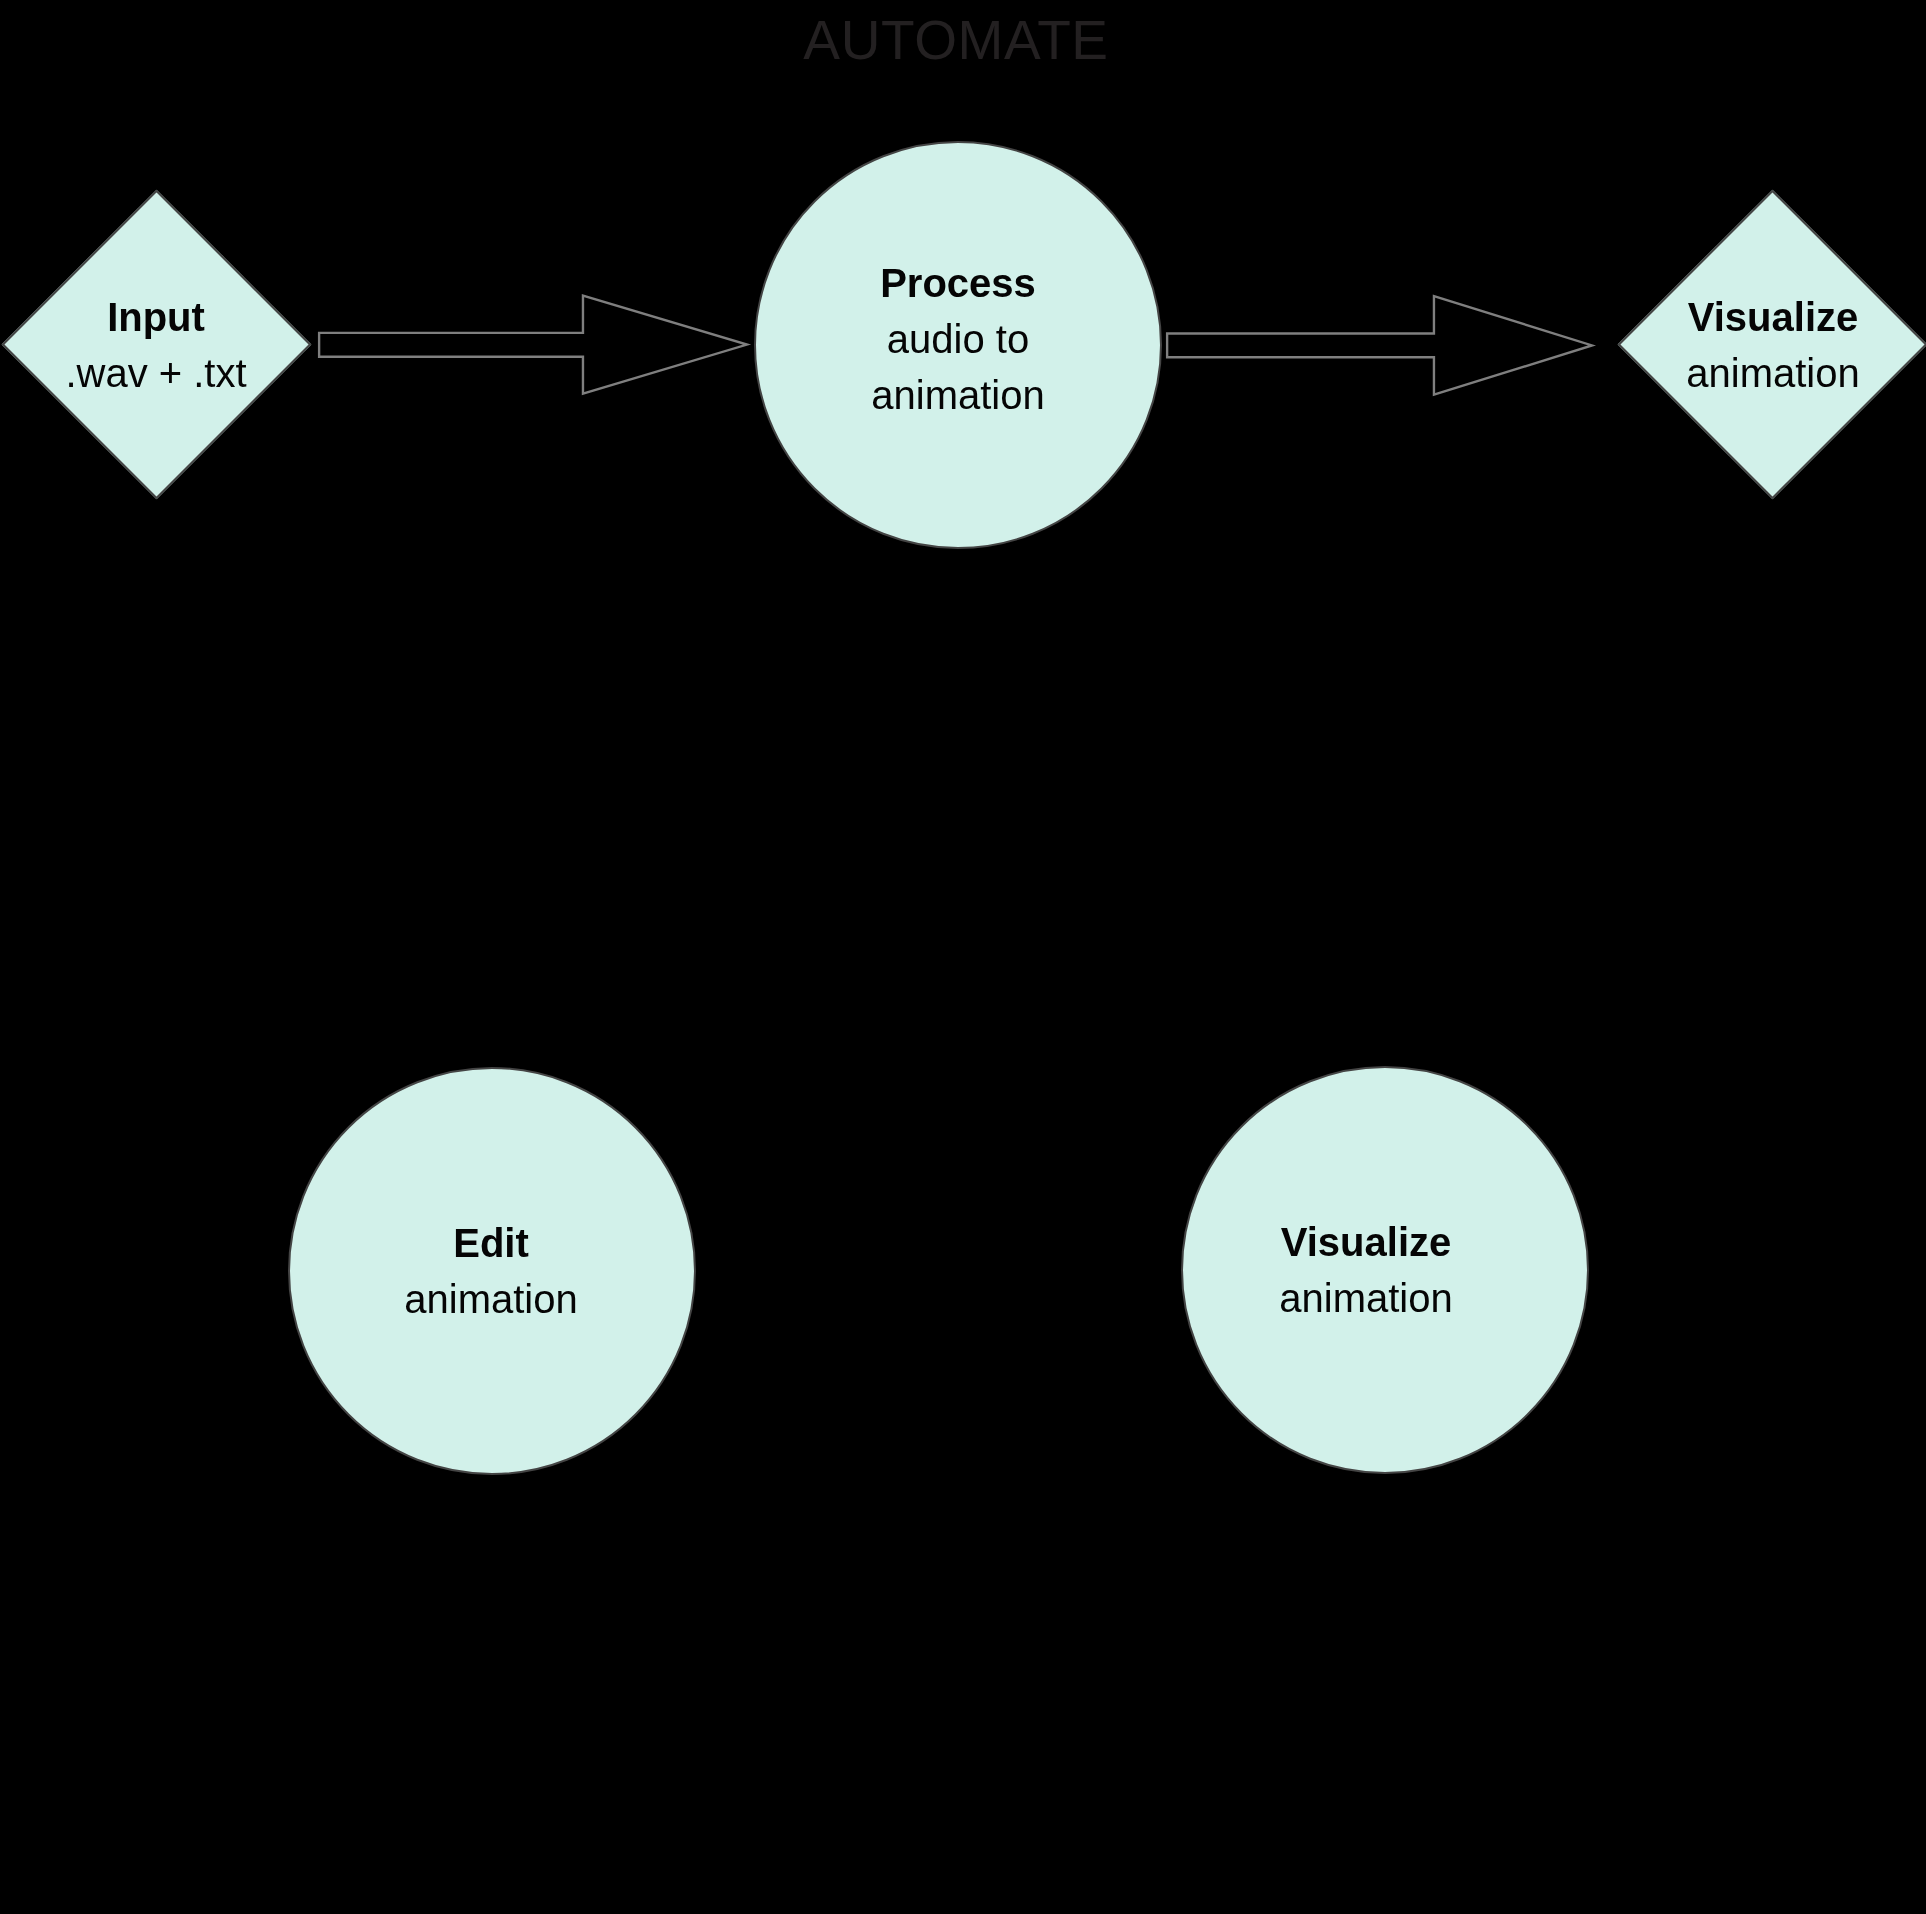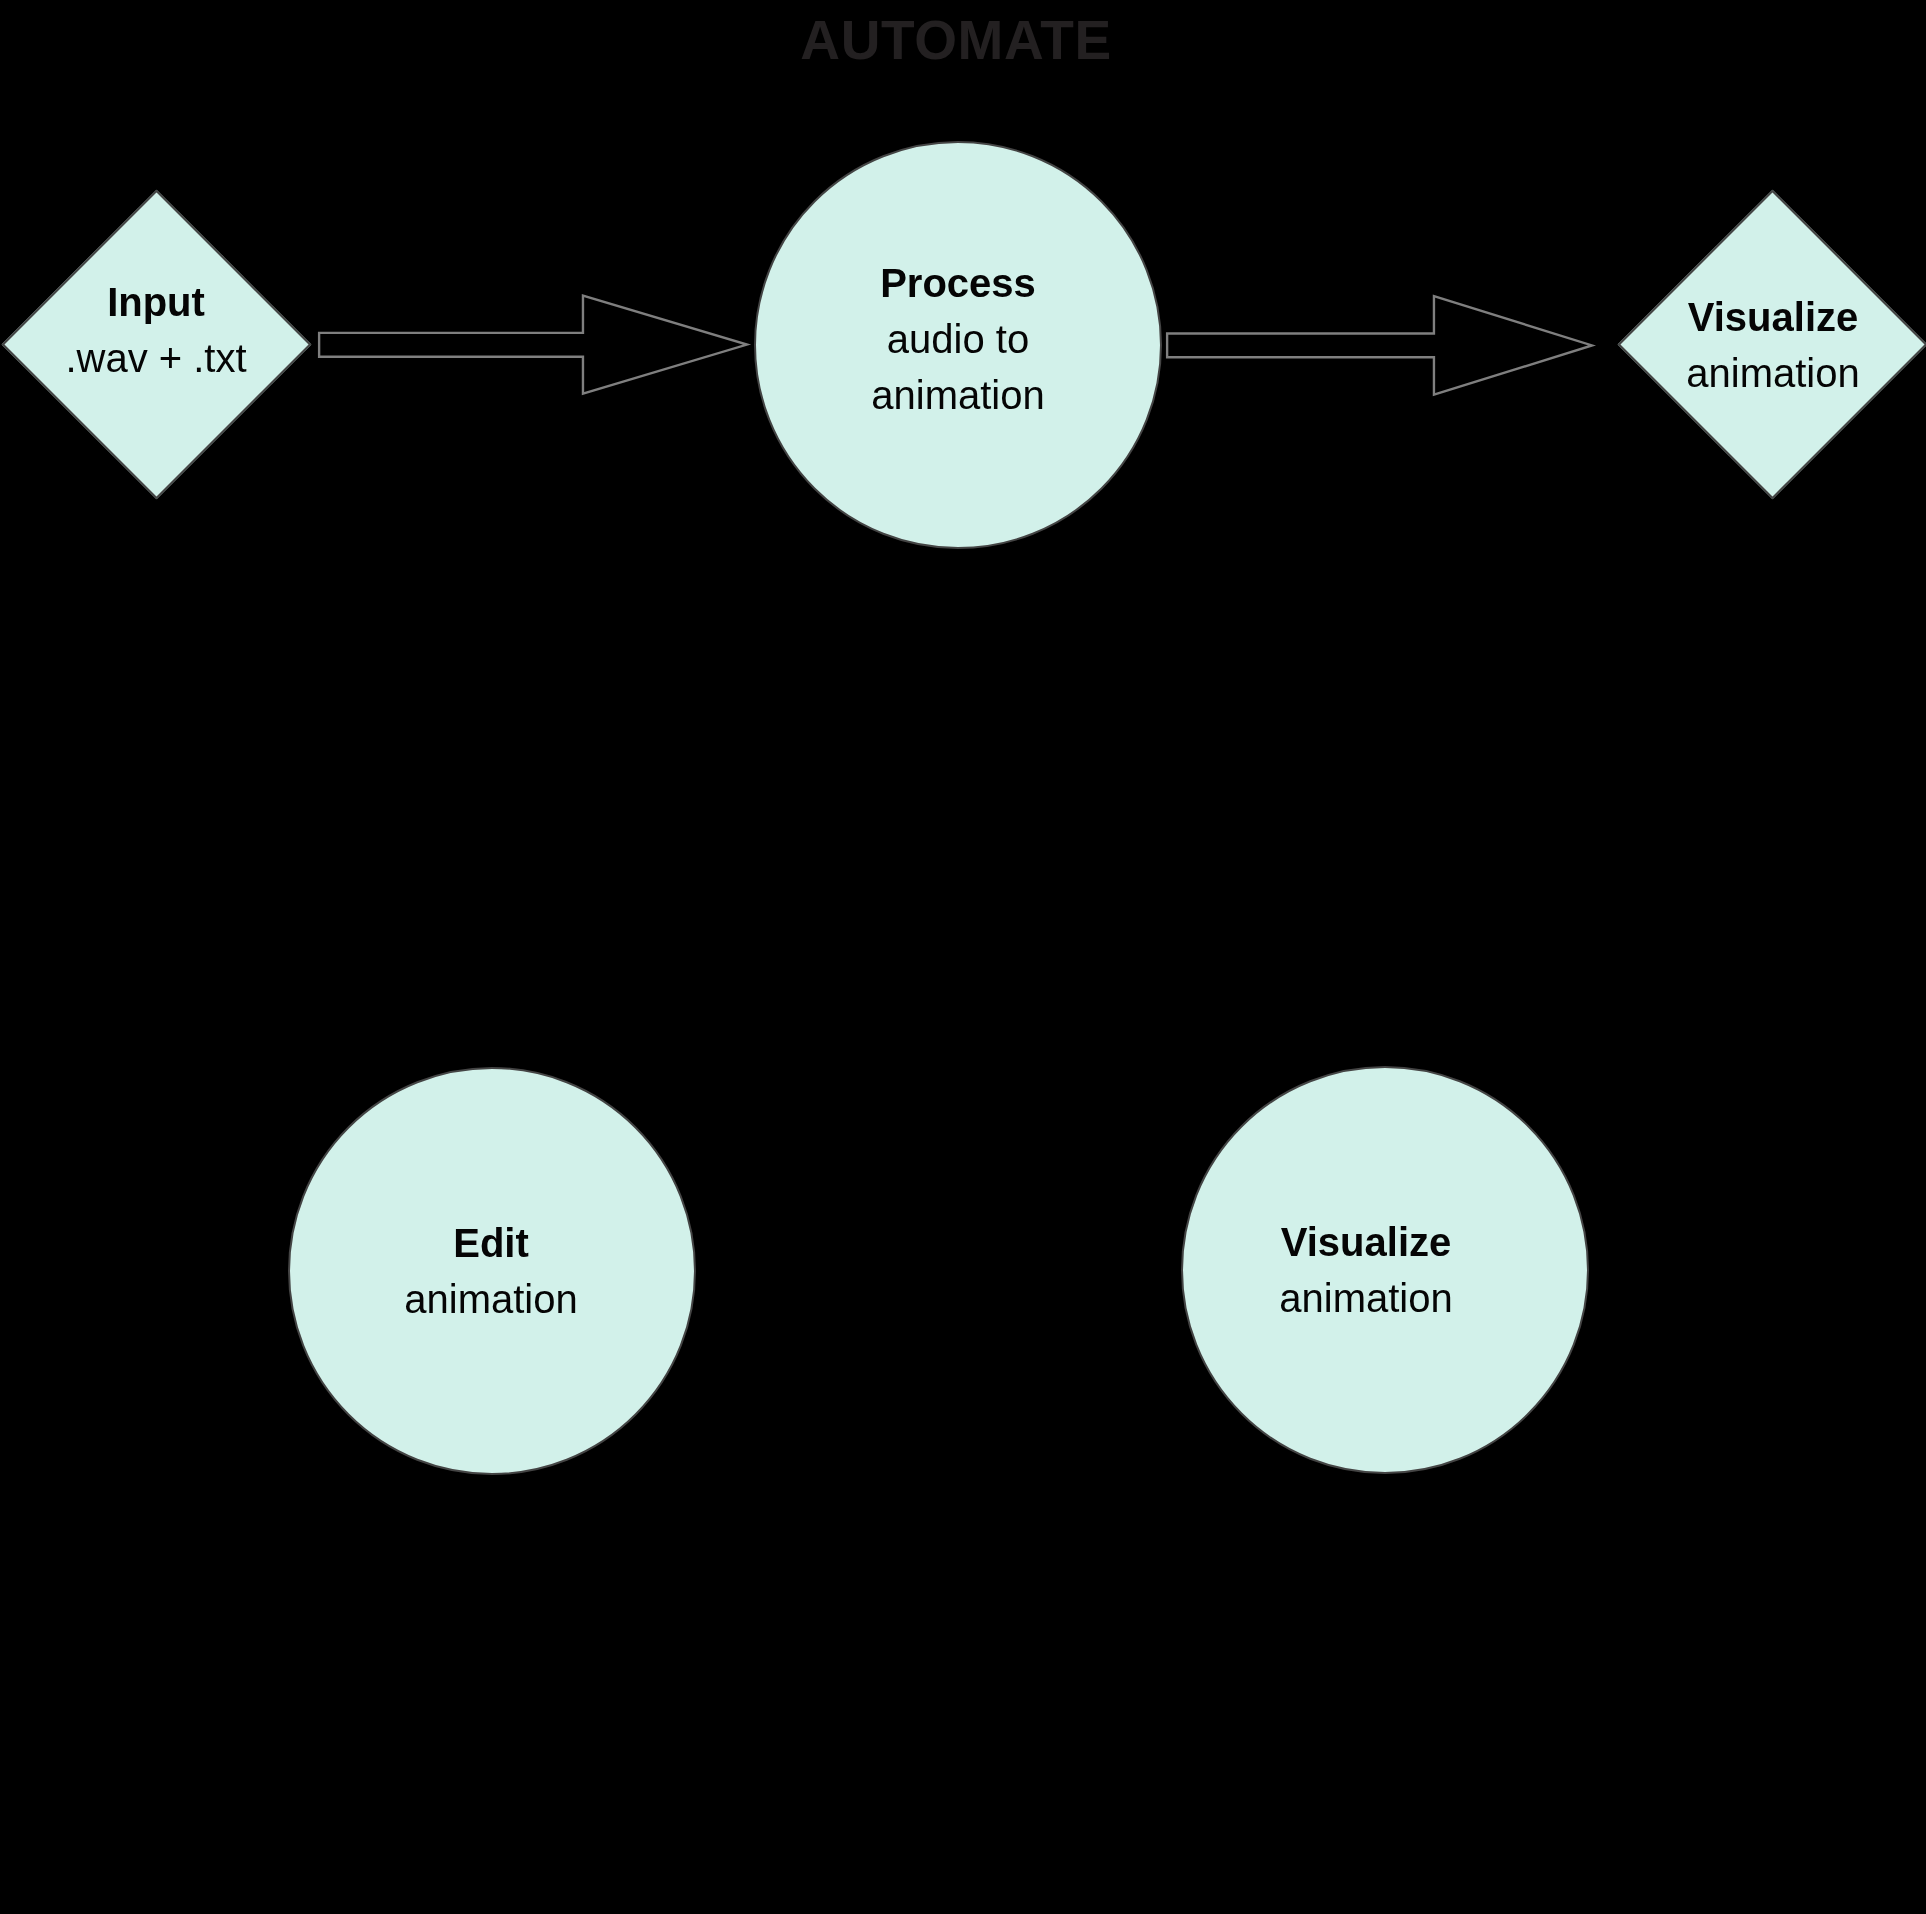--- a/index.html
+++ b/index.html
@@ -15,21 +15,21 @@
     position:relative;
     width:1926px;height:1915px;
     background:var(--background);
     overflow:hidden;
     font-family:"Liberation Sans", sans-serif;
   }
   .section-title{
     position:absolute;
     transform:translateX(-50%);
     font-size:55px;
-    font-weight:700;
+    font-weight:400;
     letter-spacing:0.6px;
     line-height:1;
     color:var(--section-title);
     white-space:nowrap;
   }
   #automate-title{left:956px;top:13px;}
   #interact-title{left:997px;top:986px;}
 
   .diamond{
     position:absolute;
@@ -59,21 +59,21 @@
     transform:translate(-50%,-50%);
     text-align:center;
     font-size:40px;
     line-height:56px;
     color:var(--node-text);
     white-space:nowrap;
   }
   .node-label span{display:block;}
   .node-label .b{font-weight:700;}
 
-  #input-label{left:156px;top:330px;}
+  #input-label{left:156px;top:345px;}
   #process-label{left:958px;top:339px;}
   #integrate-label{left:1773px;top:345px;}
   #edit-label{left:491px;top:1271px;}
   #visualize-label{left:1366px;top:1270px;}
 
   #arrow-layer{
     position:absolute;left:0;top:0;
     width:1926px;height:1915px;
     pointer-events:none;
   }

